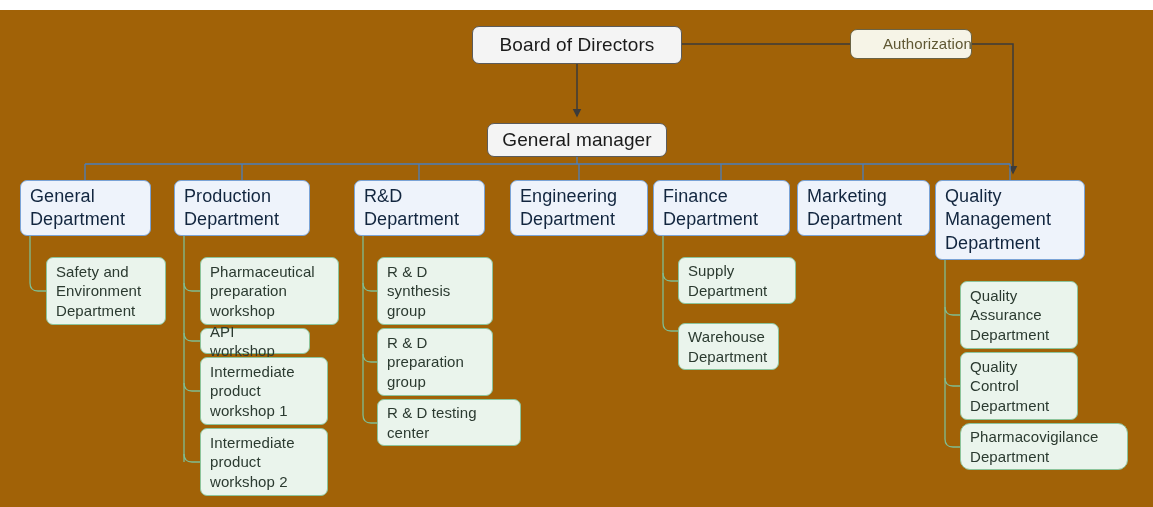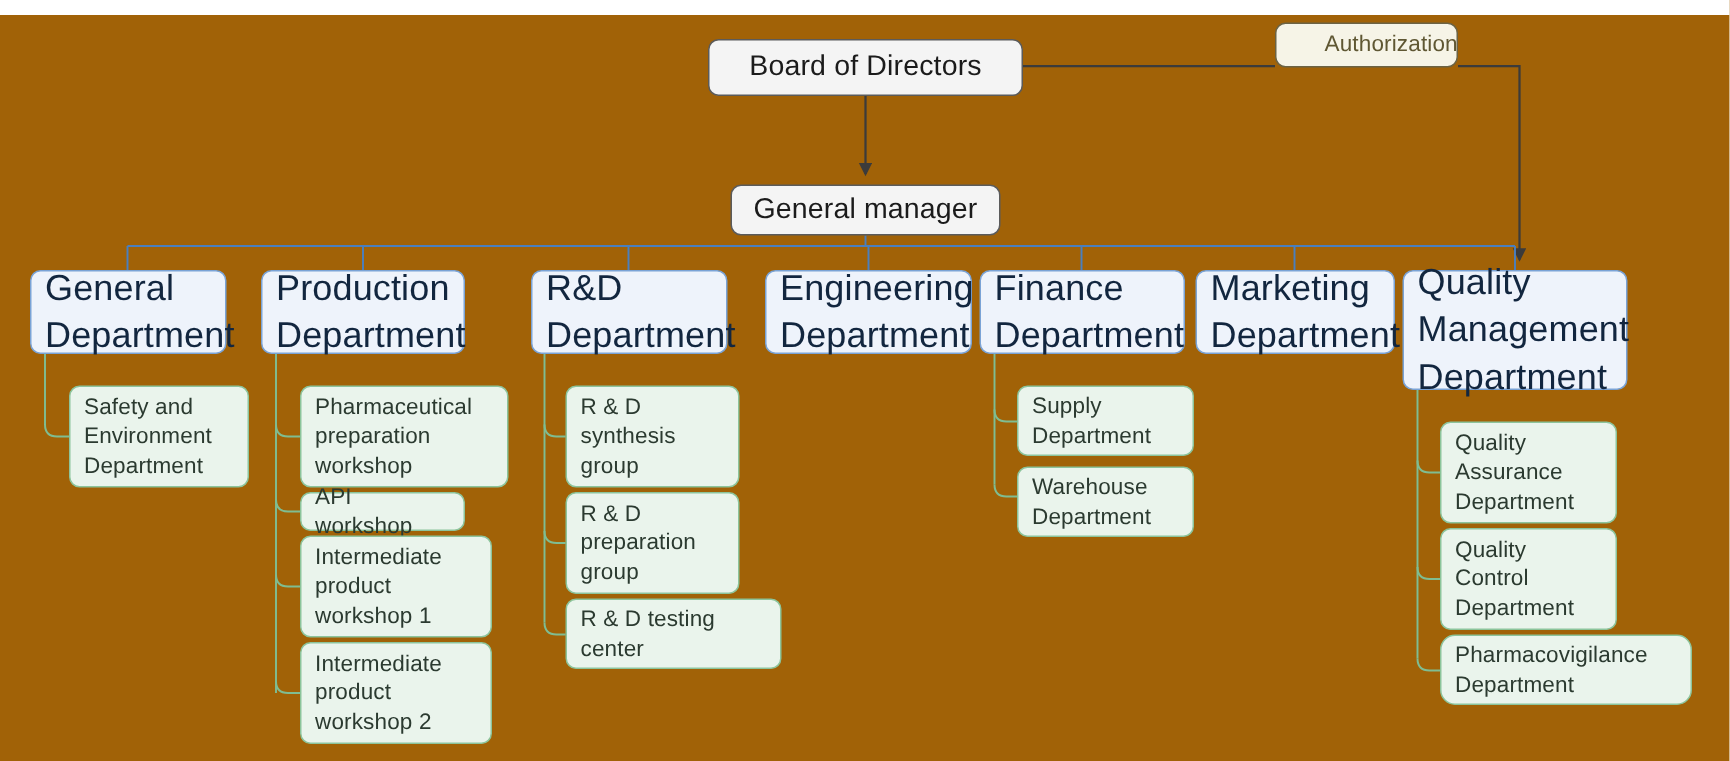--- a/index.html
+++ b/index.html
@@ -54,21 +54,21 @@
     color: #5f5733;
     font-size: 15px;
     justify-content: center;
     text-align: center;
   }
   
   .node--dept {
     background: #eef3fb;
     border: 1.2px solid #7aa3d6;
     color: #12263f;
-    font-size: 24px;
+    font-size: 18px;
   }
   
   .node--sub {
     background: #eaf4ec;
     border: 1.1px solid #8cc49b;
     color: #2b3a30;
     font-size: 15px;
   }
   .node__label {
     display: block;
@@ -141,21 +141,21 @@
       <path d="M945,297 Q945,305 953,305 L960,305" fill="none" stroke="#7fbd92" stroke-width="1.3"></path>
       <path d="M945,368 Q945,376 953,376 L960,376" fill="none" stroke="#7fbd92" stroke-width="1.3"></path>
       <path d="M945,429 Q945,437 953,437 L960,437" fill="none" stroke="#7fbd92" stroke-width="1.3"></path>
     </g>
   </svg>
 
   <div class="node node--root" style="left:472px; top:16px; width:210px; height:38px;">
     <span class="node__label">Board of Directors</span>
   </div>
 
-  <div class="node node--auth" style="left:850px; top:5px; width:122px; height:30px;padding-left:32px;">
+  <div class="node node--auth" style="left:850px; top:19px; width:122px; height:30px;padding-left:32px;">
     <span class="node__label">Authorization</span>
   </div>
 
   <div class="node node--root" style="left:487px; top:113px; width:180px; height:34px;">
     <span class="node__label">General manager</span>
   </div>
 
   <div class="node node--dept" style="left:20px; top:170px; width:131px; height:56px;">
     <span class="node__label">General
 Department</span>
@@ -235,21 +235,21 @@
   <div class="node node--sub" style="left:377px; top:389px; width:144px; height:47px;">
     <span class="node__label">R &amp; D testing
 center</span>
   </div>
 
   <div class="node node--sub" style="left:678px; top:247px; width:118px; height:47px;">
     <span class="node__label">Supply
 Department</span>
   </div>
 
-  <div class="node node--sub" style="left:678px; top:301px; width:118px; height:47px;">
+  <div class="node node--sub" style="left:678px; top:313px; width:101px; height:47px;">
     <span class="node__label">Warehouse
 Department</span>
   </div>
 
   <div class="node node--sub" style="left:960px; top:271px; width:118px; height:68px;">
     <span class="node__label">Quality
 Assurance
 Department</span>
   </div>
 

